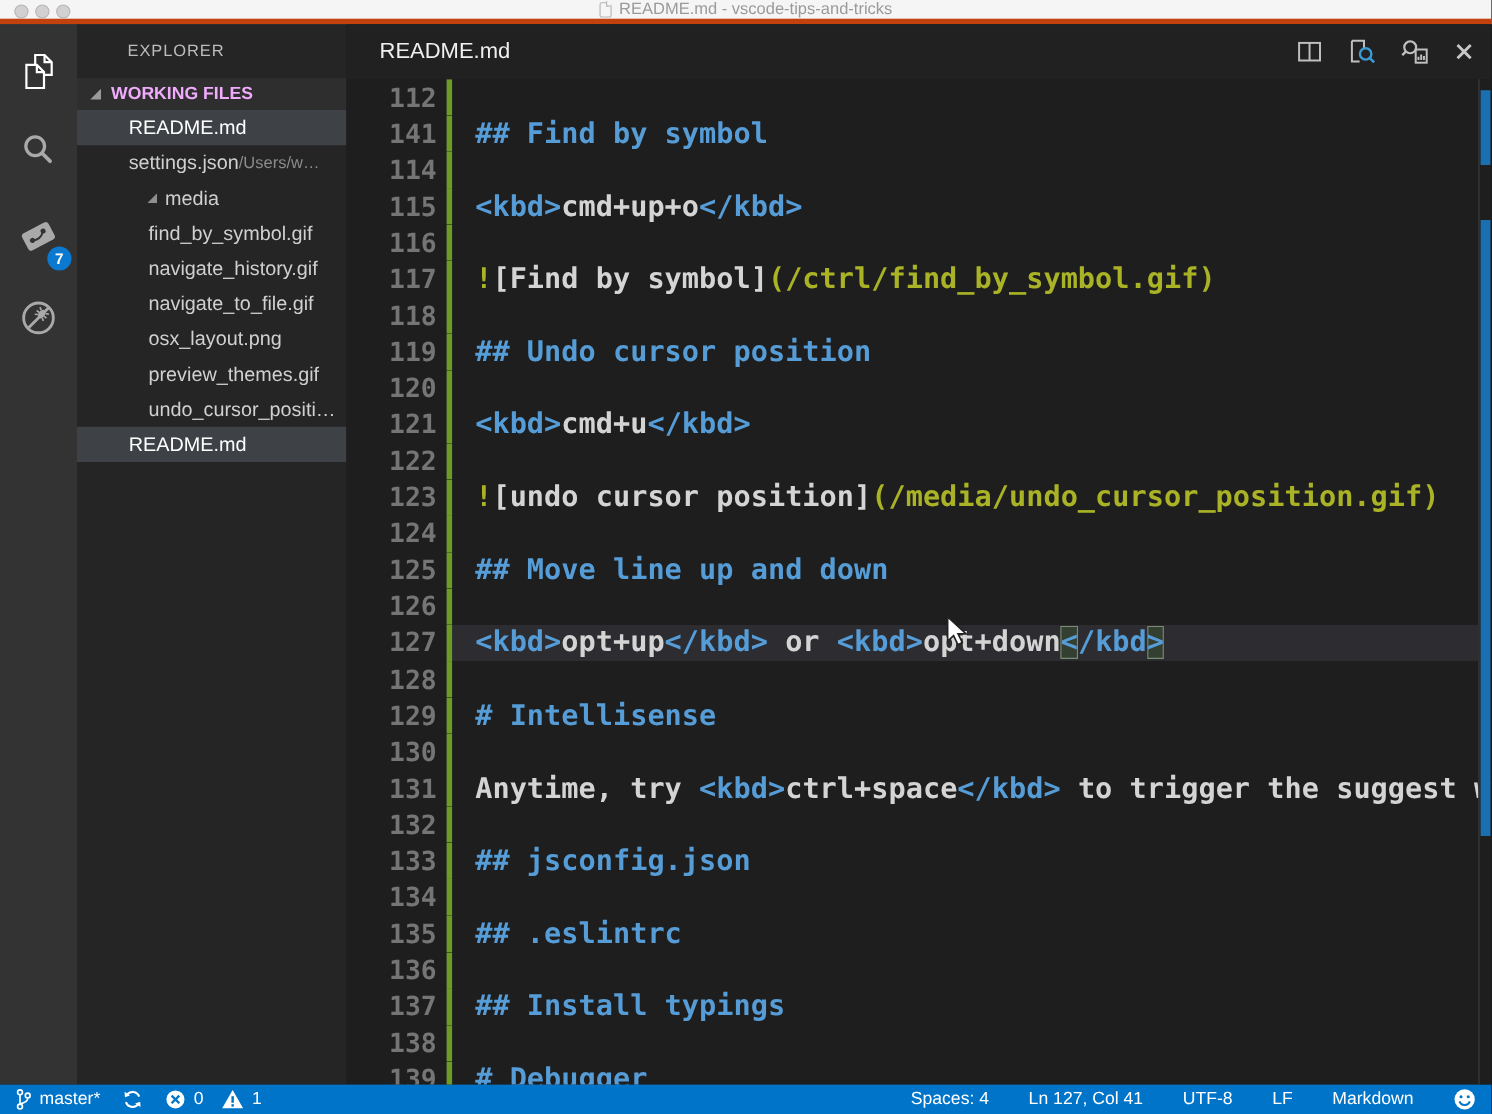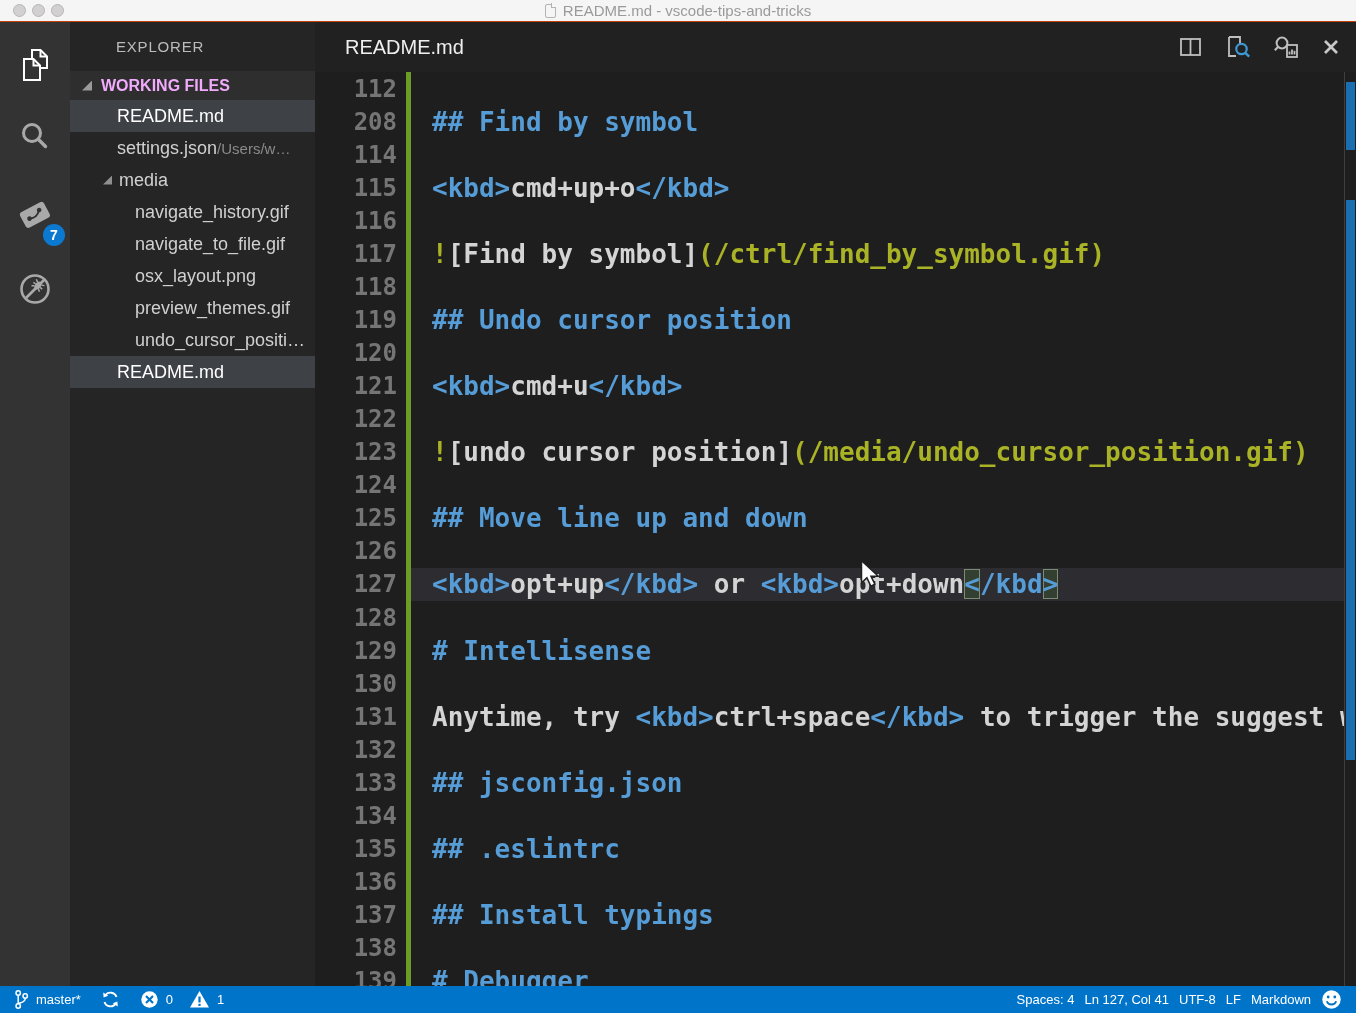--- a/index.html
+++ b/index.html
@@ -3,21 +3,21 @@
 <meta charset="utf-8">
 <style>
   html,body{margin:0;padding:0;}
   body{
     width:1356px;height:1013px;position:relative;overflow:hidden;
     background:#1e1e1e;font-family:"Liberation Sans",sans-serif;
     -webkit-font-smoothing:antialiased;
   }
   
   .titlebar{position:absolute;top:0;left:0;right:0;height:22px;background:#f5f5f5;
-    border-bottom:1px solid #c2410c;box-sizing:border-box;display:flex;align-items:center;justify-content:center;}
+    border-bottom:5px solid #c2410c;box-sizing:border-box;display:flex;align-items:center;justify-content:center;}
   .lights{position:absolute;left:13px;top:4px;display:flex;gap:6px;}
   .light{width:13px;height:13px;border-radius:50%;background:#d2d0d0;border:1px solid #b7b5b5;box-sizing:border-box;}
   .tb-title{display:flex;align-items:center;gap:7px;color:#9a9a9a;font-size:15px;}
   .tb-doc{width:11px;height:14px;border:1.5px solid #b3b3b3;border-radius:2px;position:relative;box-sizing:border-box;background:#f5f5f5;}
   .tb-doc::after{content:"";position:absolute;top:-1.5px;right:-1.5px;width:4px;height:4px;background:#f5f5f5;
     border-left:1.5px solid #b3b3b3;border-bottom:1.5px solid #b3b3b3;}
   
   .main{position:absolute;top:22px;bottom:27px;left:0;right:0;display:flex;}
   
   .activitybar{width:70px;flex:none;background:#333333;position:relative;}
@@ -31,21 +31,21 @@
   .sb-title{height:49px;display:flex;align-items:center;padding-left:46px;font-size:15px;letter-spacing:.8px;color:#bcbcbc;}
   .sec-header{height:29px;background:#2e2e2e;display:flex;align-items:center;gap:9px;padding-left:12px;
     font-size:16px;font-weight:bold;color:#f0abfc;cursor:pointer;white-space:nowrap;overflow:hidden;}
   .tw{width:10px;height:10px;background:#9a9a9a;clip-path:polygon(100% 0,100% 100%,0 100%);flex:none;}
   .tw.small{width:9px;height:9px;background:#8f8f8f;}
   .row{height:32px;display:flex;align-items:center;font-size:18px;color:#d0d0d0;white-space:nowrap;overflow:hidden;cursor:pointer;}
   .row.selected{background:#3e4247;color:#ffffff;}
   .wf-row{padding-left:47px;}
   .row-detail{color:#8b8b8b;font-size:15px;}
   .lvl1{padding-left:47px;}
-  .lvl1.folder{padding-left:33px;gap:7px;}
+  .lvl1.folder{padding-left:33px;gap:7px;margin-left:31px;}
   .lvl2{padding-left:65px;}
   
   .editor{flex:1;position:relative;background:#1e1e1e;overflow:hidden;}
   .ed-header{height:50px;display:flex;align-items:center;background:#212121;}
   .ed-title{padding-left:30px;font-size:20px;color:#efefef;}
   .ed-actions{margin-left:auto;display:flex;align-items:center;gap:22px;padding-right:16px;}
   .ed-actions .icobtn{cursor:pointer;display:flex;align-items:center;justify-content:center;}
   .code{position:absolute;top:50px;left:0;right:0;bottom:0;overflow:hidden;font-family:"DejaVu Sans Mono",monospace;font-weight:bold;}
   .cl{height:33.07px;display:flex;align-items:center;position:relative;overflow:hidden;font-size:26px;}
   .ln{width:82px;flex:none;text-align:right;font-size:24px;color:#757575;z-index:1;}
@@ -53,23 +53,23 @@
   .txt{margin-left:21px;white-space:pre;z-index:1;}
   .cl.current::before{content:"";position:absolute;left:96px;right:12px;top:0;bottom:0;background:#2c2c31;}
   .c-b{color:var(--blue,#569cd6);} .c-p{color:#d4d4d4;} .c-g{color:var(--green,#a9b325);}
   .box{box-shadow:inset 0 0 0 1px #7d8a74;background:rgba(70,110,50,.30);}
   .scrollbar{position:absolute;top:50px;right:0;width:12px;bottom:0;background:#1e1e1e;
     border-left:1px solid #3f3f3f;box-sizing:border-box;z-index:3;cursor:pointer;}
   .dec{position:absolute;left:1px;width:9px;background:var(--scrollblue,#1a6fb0);}
   .mouse-cursor{position:absolute;left:860px;top:560px;z-index:60;pointer-events:none;}
   
   .statusbar{position:absolute;left:0;right:0;bottom:0;height:27px;background:var(--statusblue,#0074c9);
-    color:#fff;display:flex;align-items:center;padding:0 14px;box-sizing:border-box;font-size:13px;gap:20px;}
+    color:#fff;display:flex;align-items:center;padding:0 14px;box-sizing:border-box;font-size:16px;gap:20px;}
   .sb-group{display:flex;align-items:center;gap:7px;cursor:pointer;white-space:nowrap;}
-  .sb-right{margin-left:auto;display:flex;align-items:center;gap:10px;}
+  .sb-right{margin-left:auto;display:flex;align-items:center;gap:36px;}
   svg{display:block;}
 </style>
 </head>
 <body>
 
 <div class="titlebar">
   <div class="lights">
     <span class="light"></span>
     <span class="light"></span>
     <span class="light"></span>
@@ -147,20 +147,23 @@
         <div class="row wf-row">
           <span class="row-label">settings.json</span>
           <span class="row-detail">/Users/w…</span>
         </div>
       </div>
 
     <div>
         <div class="row lvl1 folder">
           <span class="tw small"></span>
           <span class="row-label">media</span>
+        </div>
+        <div class="row lvl2">
+          <span class="row-label">find_by_symbol.gif</span>
         </div>
         <div class="row lvl2">
           <span class="row-label">navigate_history.gif</span>
         </div>
         <div class="row lvl2">
           <span class="row-label">navigate_to_file.gif</span>
         </div>
         <div class="row lvl2">
           <span class="row-label">osx_layout.png</span>
         </div>
@@ -213,21 +216,21 @@
     </div>
 
     <div class="code">
       <div>
           <div class="cl">
             <span class="ln">112</span>
             <span class="addbar"></span>
             <span class="txt"></span>
           </div>
           <div class="cl">
-            <span class="ln">208</span>
+            <span class="ln">141</span>
             <span class="addbar"></span>
             <span class="txt"><span class="c-b">## Find by symbol</span></span>
           </div>
           <div class="cl">
             <span class="ln">114</span>
             <span class="addbar"></span>
             <span class="txt"></span>
           </div>
           <div class="cl">
             <span class="ln">115</span>

